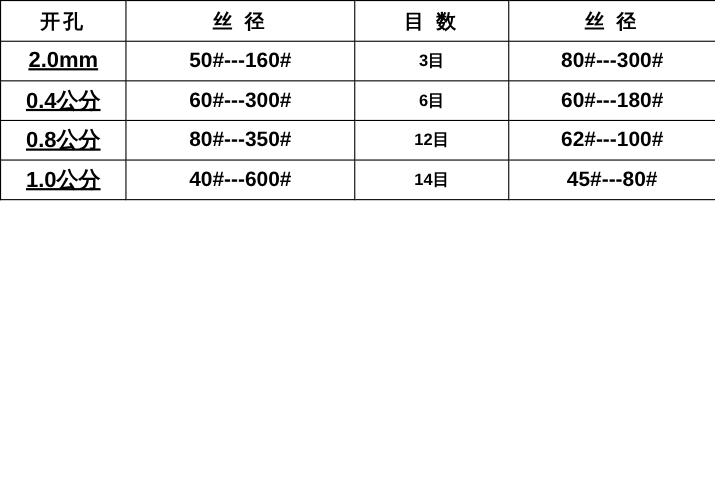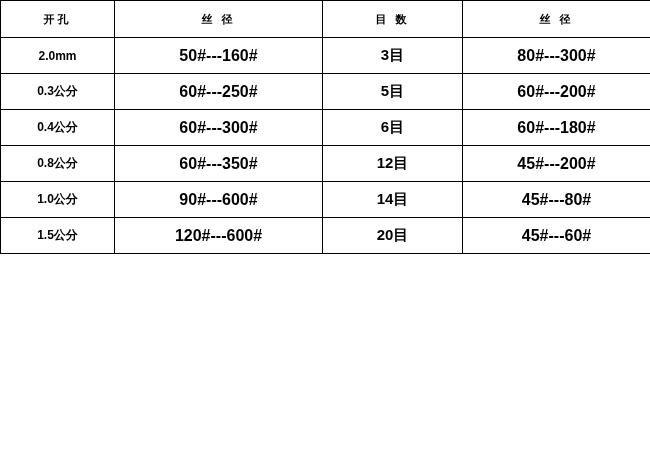--- a/index.html
+++ b/index.html
@@ -24,34 +24,35 @@
   #spec-table col.c1 { width: 208px; }
   #spec-table col.c2 { width: 140px; }
   #spec-table col.c3 { width: 188px; }
   #spec-table th,
   #spec-table td {
     border: 1px solid #000000;
     text-align: center;
     vertical-align: middle;
     padding: 0;
     height: 35px;
-    font-size: 16px;
+    font-size: 19px;
     font-weight: bold;
     white-space: nowrap;
   }
   #spec-table thead th {
     height: 36px;
-    font-size: 11px;
+    font-size: 18px;
     letter-spacing: 3px;
   }
   #spec-table tbody td {
     letter-spacing: 0px;
   }
   #spec-table tbody td.col-kong {
-    font-size: 12px;
+    font-size: 20px;
+    text-decoration: underline;
   }
   #spec-table tbody td.col-mu {
     font-size: 15px;
     margin-left: 28px;
   }
 </style>
 </head>
 <body>
 
 <table id="spec-table">
@@ -70,43 +71,31 @@
     </tr>
   </thead>
   <tbody>
     <tr>
       <td class="col-kong">2.0mm</td>
       <td>50#---160#</td>
       <td class="col-mu">3目</td>
       <td>80#---300#</td>
     </tr>
     <tr>
-      <td class="col-kong">0.3公分</td>
-      <td>60#---250#</td>
-      <td class="col-mu">5目</td>
-      <td>60#---200#</td>
-    </tr>
-    <tr>
       <td class="col-kong">0.4公分</td>
       <td>60#---300#</td>
       <td class="col-mu">6目</td>
       <td>60#---180#</td>
     </tr>
     <tr>
       <td class="col-kong">0.8公分</td>
-      <td>60#---350#</td>
+      <td>80#---350#</td>
       <td class="col-mu">12目</td>
-      <td>45#---200#</td>
+      <td>62#---100#</td>
     </tr>
     <tr>
       <td class="col-kong">1.0公分</td>
-      <td>90#---600#</td>
+      <td>40#---600#</td>
       <td class="col-mu">14目</td>
       <td>45#---80#</td>
-    </tr>
-    <tr>
-      <td class="col-kong">1.5公分</td>
-      <td>120#---600#</td>
-      <td class="col-mu">20目</td>
-      <td>45#---60#</td>
     </tr>
   </tbody>
 </table>
 
 </body></html>

